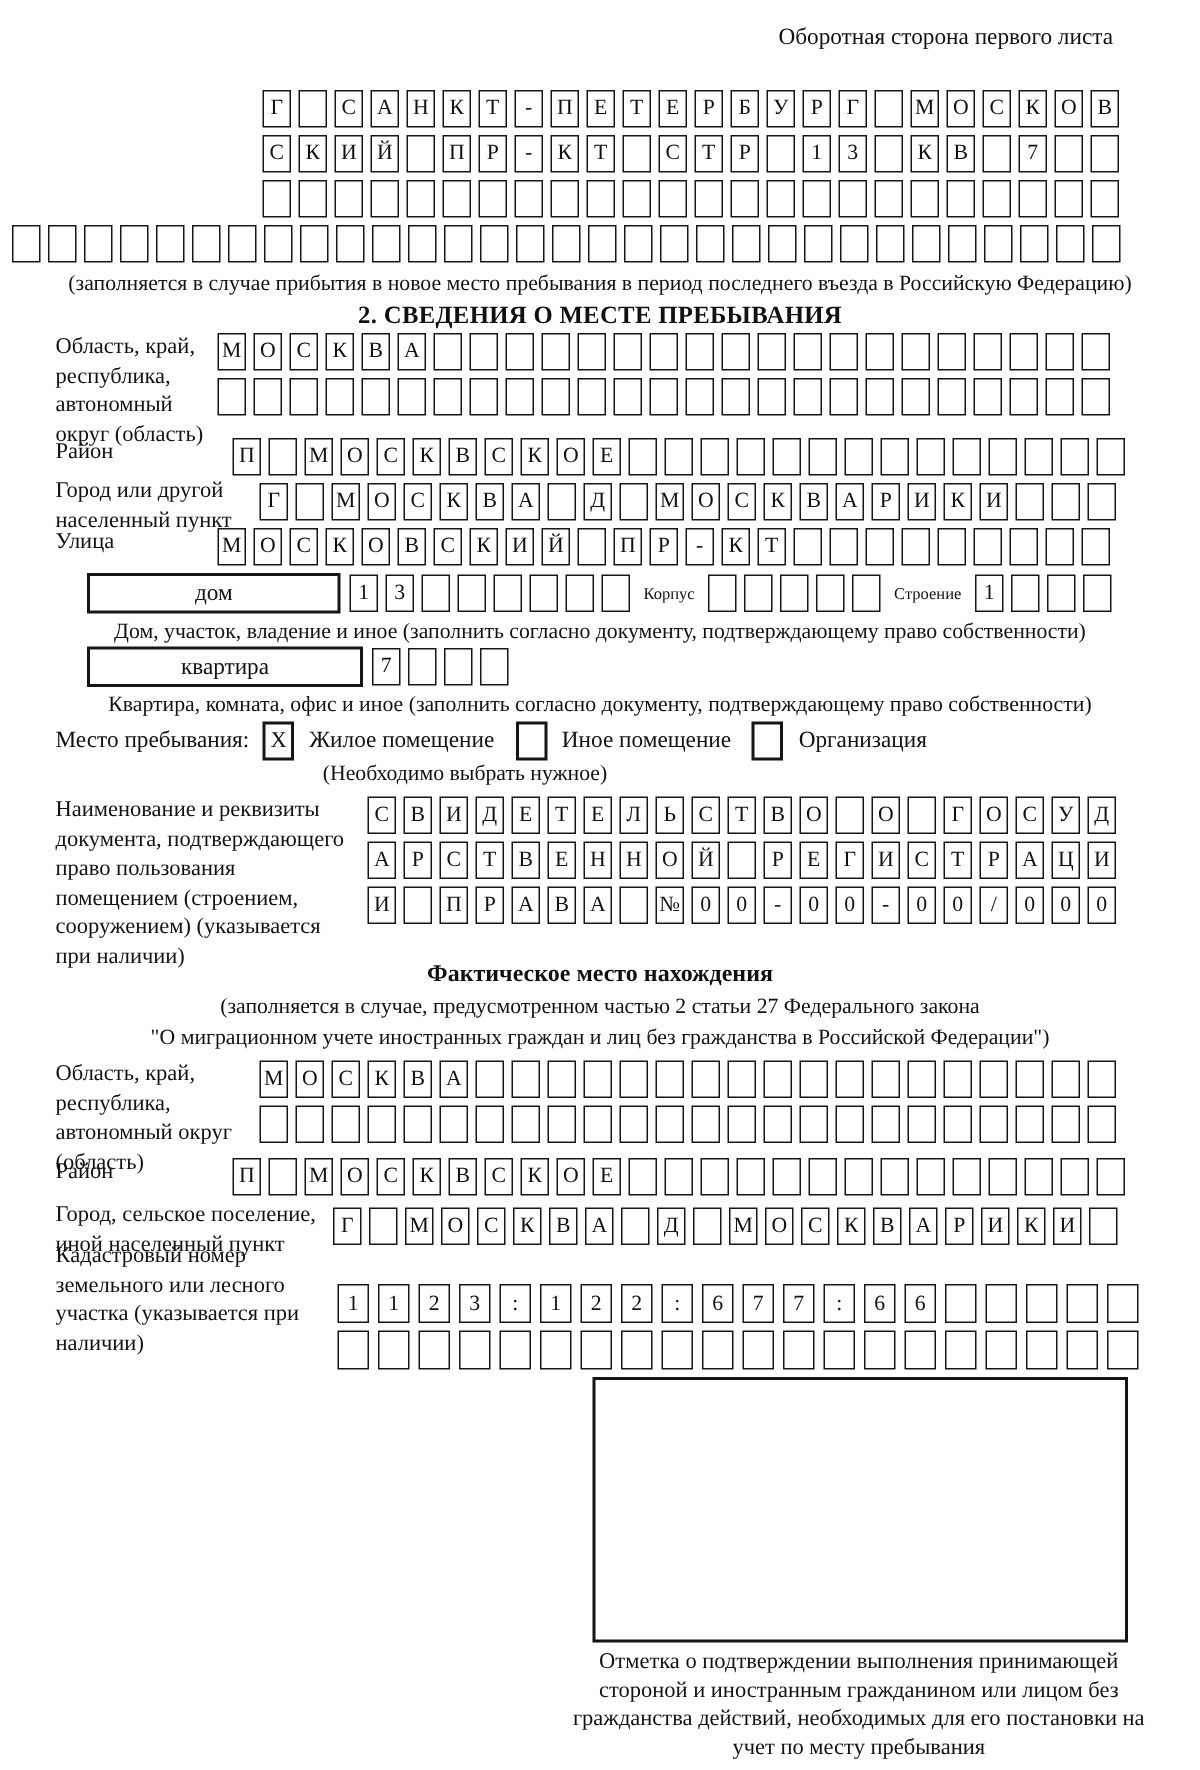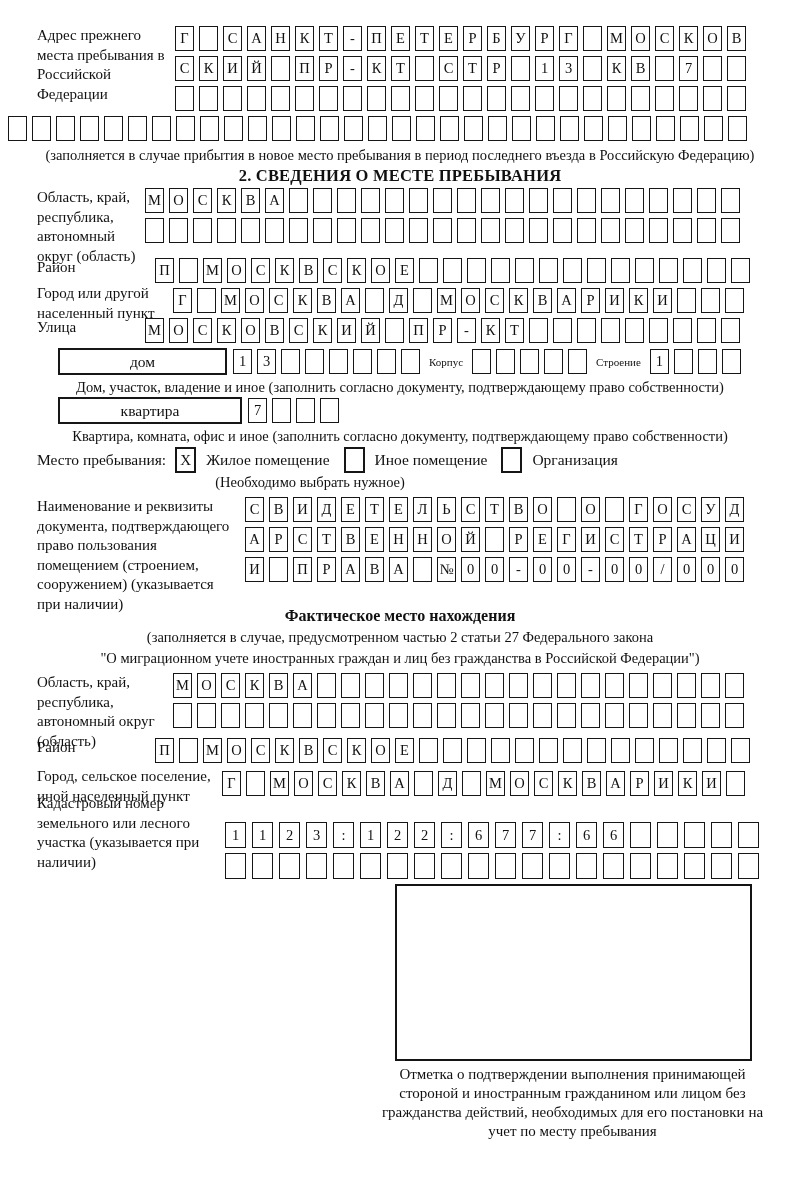--- a/index.html
+++ b/index.html
@@ -36,23 +36,23 @@
   .chk.first{margin-left:9px;}
   .choosenote{width:620px;text-align:center;font-size:14.5px;margin-top:0;}
   .markbox{box-sizing:border-box;margin-left:395px;width:357px;height:177px;border:2px solid #141414;background:#fff;}
   .marknote{margin-left:375px;width:395px;text-align:center;font-size:15px;line-height:19px;margin-top:4px;}
 </style>
 </head>
 <body>
 
 <div class="page">
 
+  <div class="header-note">Оборотная сторона первого листа</div>
 
   <div class="frow mt26">
-    <div class="flabel lw138">Адрес прежнего места пребывания в Российской Федерации</div>
     <div class="ml175">
       <div class="cells">
           <span class="cell">Г</span>
           <span class="cell"></span>
           <span class="cell">С</span>
           <span class="cell">А</span>
           <span class="cell">Н</span>
           <span class="cell">К</span>
           <span class="cell">Т</span>
           <span class="cell">-</span>

